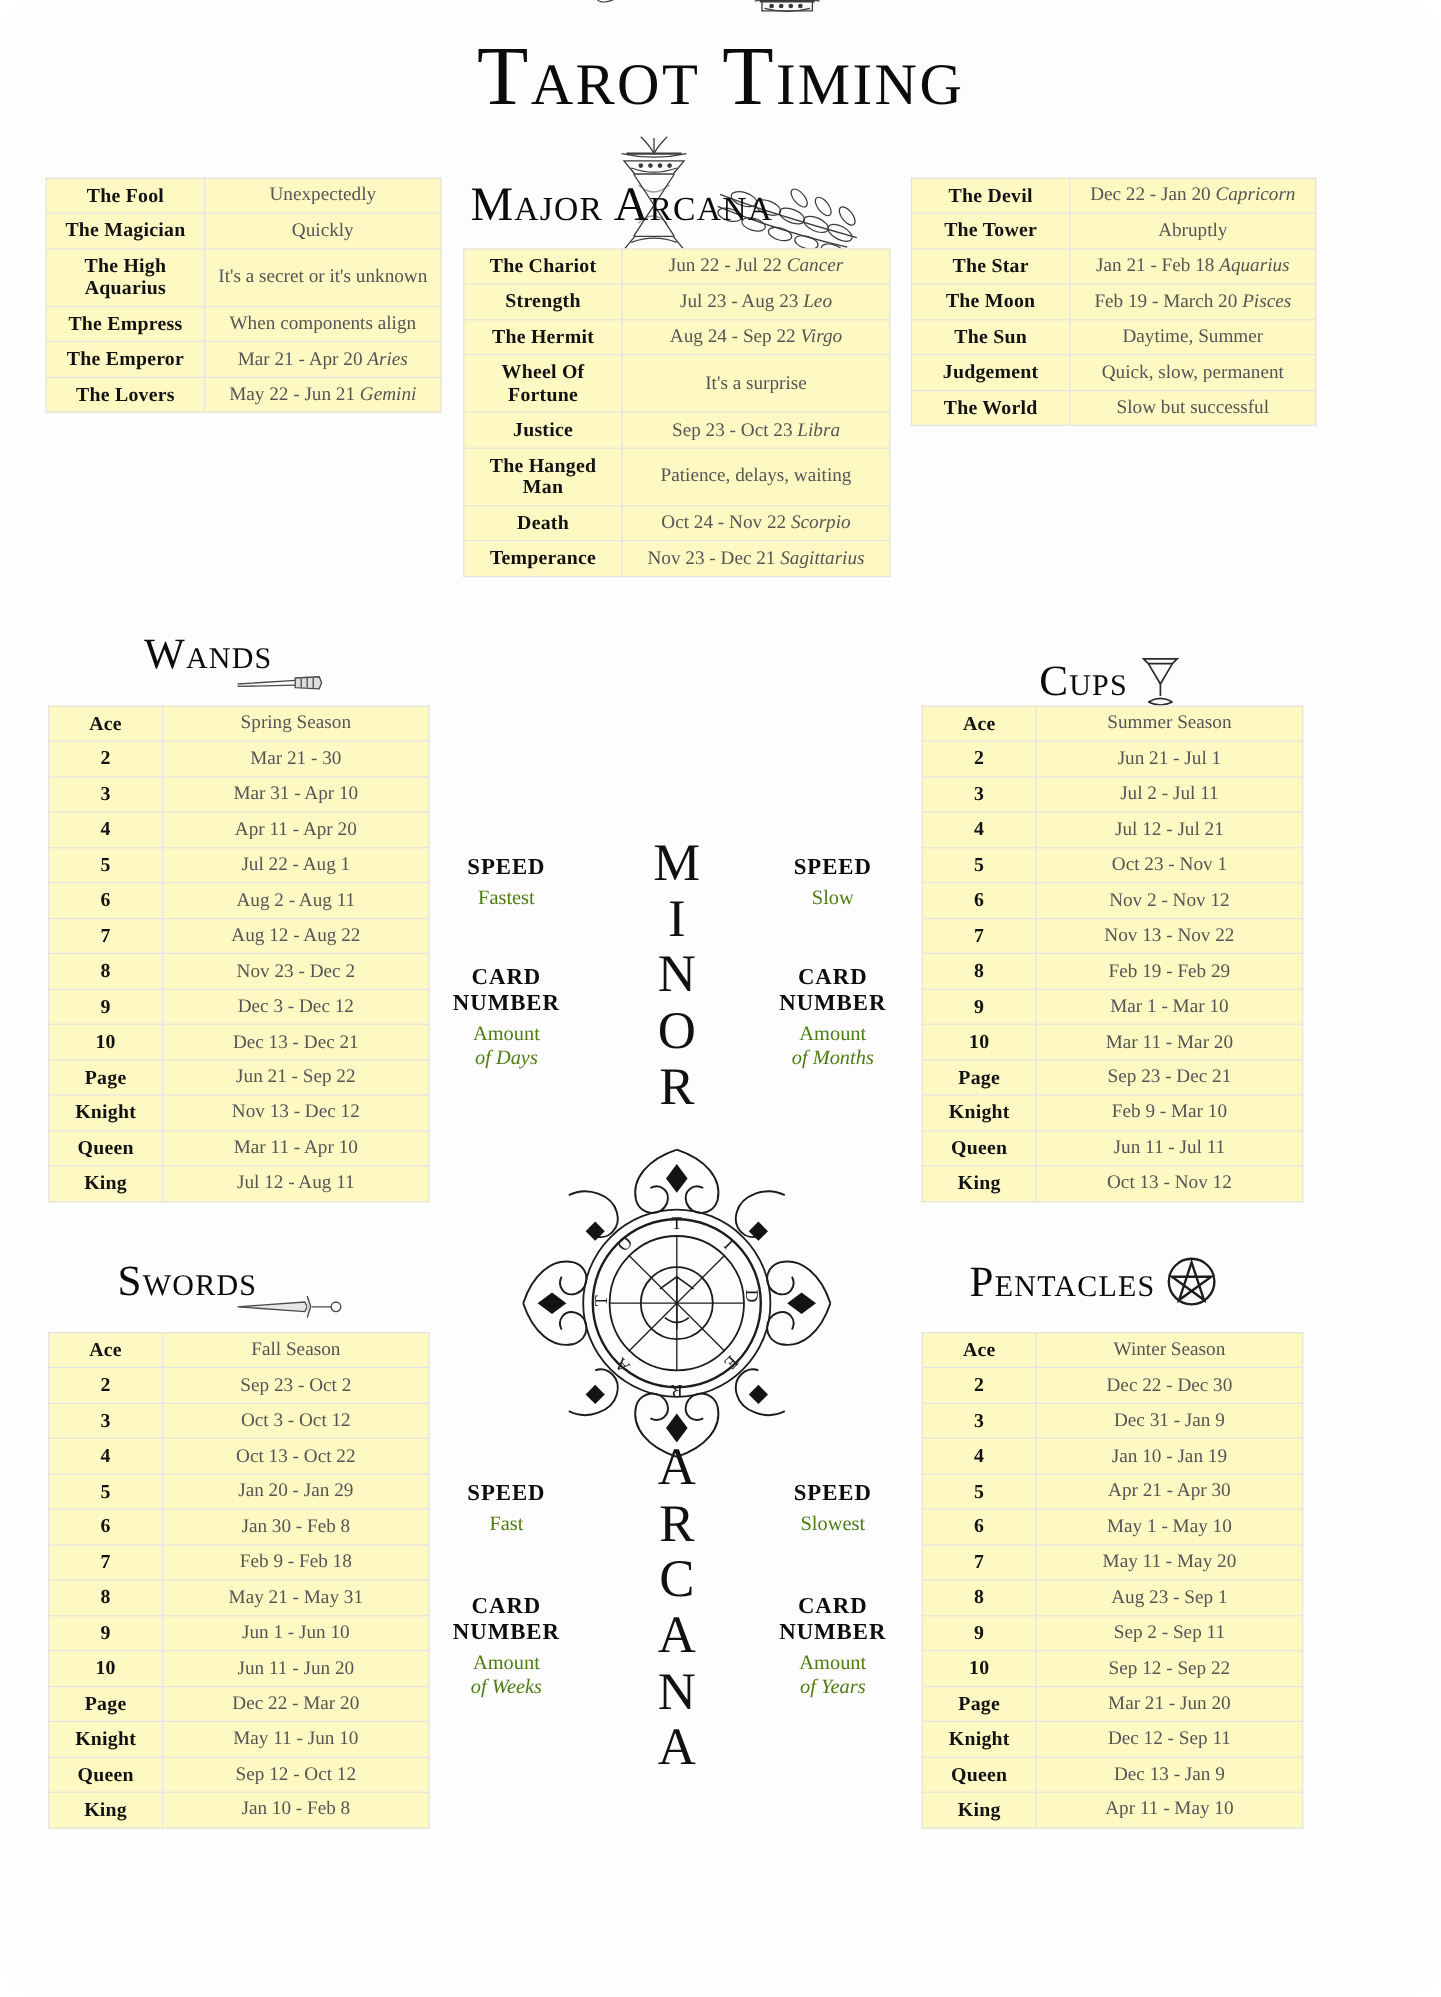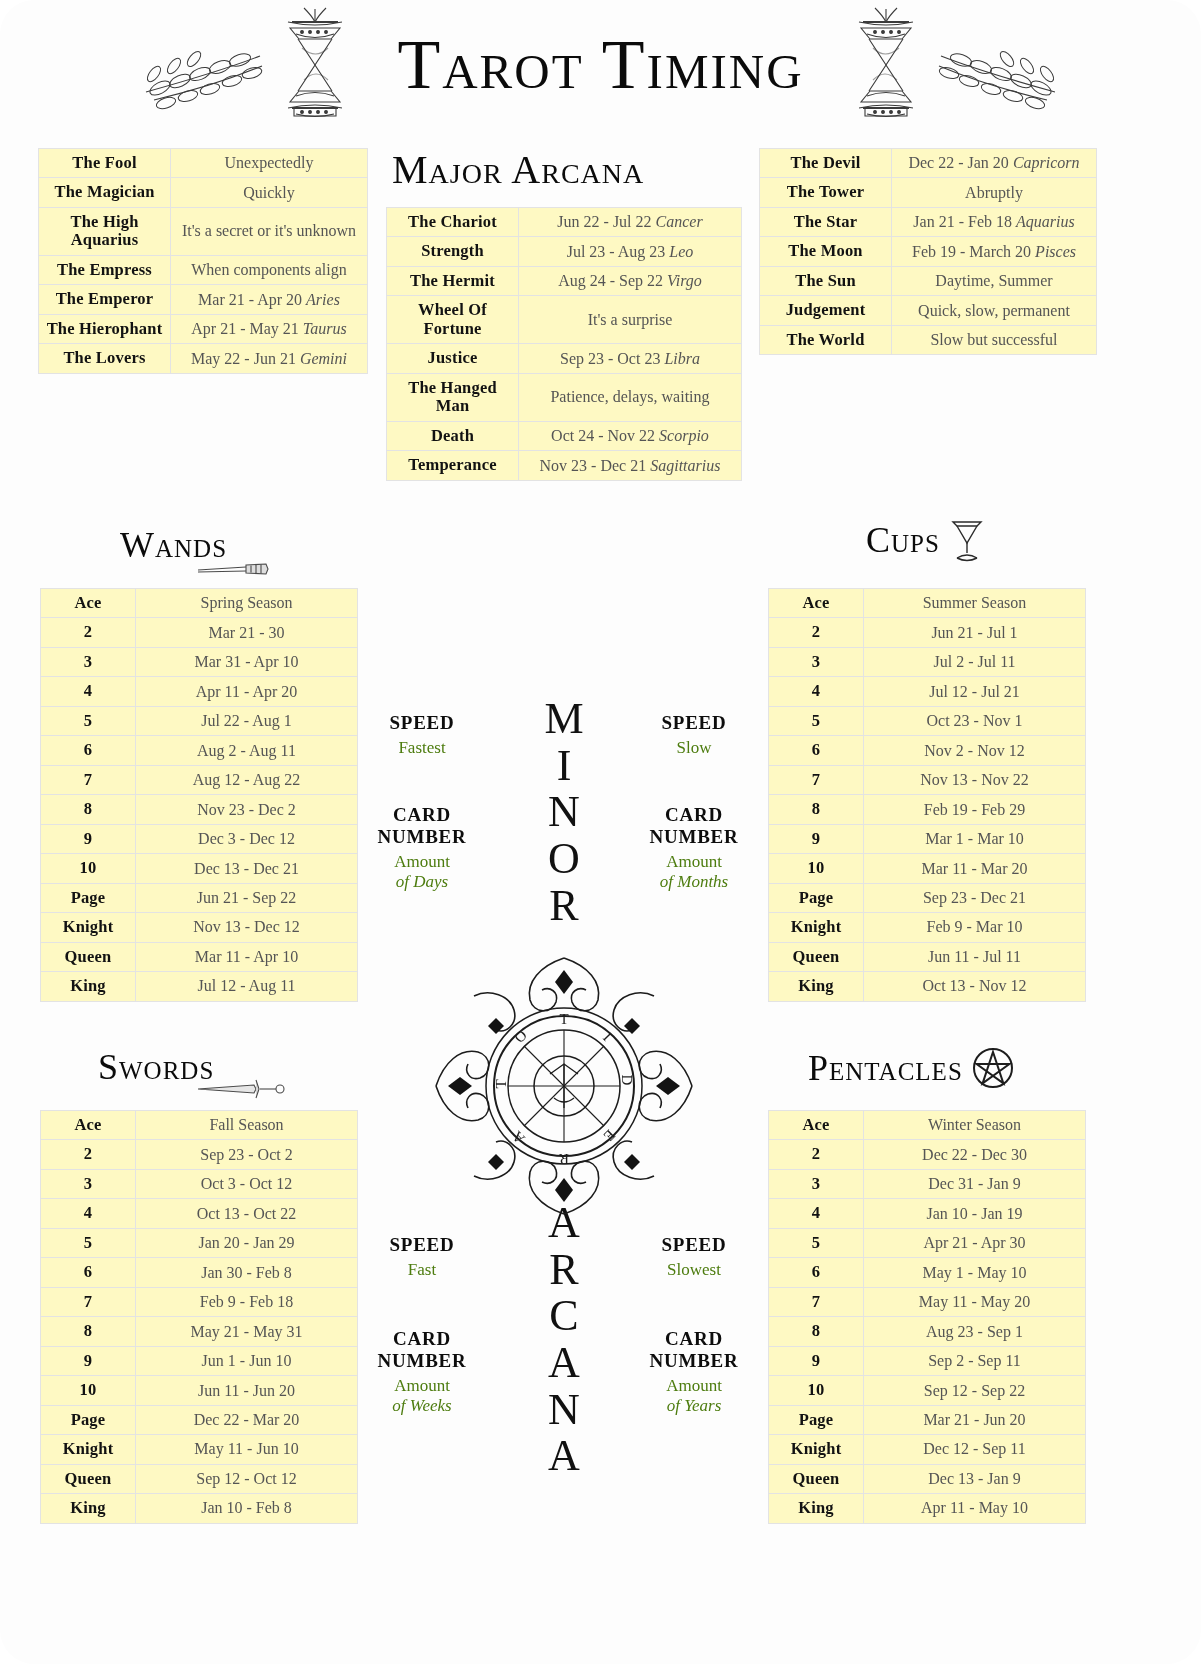--- a/index.html
+++ b/index.html
@@ -23,20 +23,21 @@
 
   
   .header {
     position: absolute;
     top: 0; left: 0; right: 0;
     height: 130px;
     display: flex;
     align-items: center;
     justify-content: center;
     gap: 10px;
+    flex-direction: column;
   }
   .title-text {
     font-family: "Liberation Serif", "DejaVu Serif", serif;
     font-size: 70px;
     letter-spacing: 2px;
     font-variant: small-caps;
     text-transform: capitalize;
     font-weight: 400;
     color: #0b0b0b;
     white-space: nowrap;
@@ -262,24 +263,20 @@
         </tr>
         <tr>
           <td class="k">The Empress</td>
           <td class="v">When components align</td>
         </tr>
         <tr>
           <td class="k">The Emperor</td>
           <td class="v">Mar 21 - Apr 20 <i>Aries</i></td>
         </tr>
         <tr>
-          <td class="k">The Hierophant</td>
-          <td class="v">Apr 21 - May 21 <i>Taurus</i></td>
-        </tr>
-        <tr>
           <td class="k">The Lovers</td>
           <td class="v">May 22 - Jun 21 <i>Gemini</i></td>
         </tr>
       </tbody>
     </table>
 
   <table class="tbl" id="tbl-major-center" style="left:386px; top:207px; width:356px;">
       <tbody>
         <tr>
           <td class="k">The Chariot</td>
@@ -416,21 +413,21 @@
           <td class="k">Queen</td>
           <td class="v">Mar 11 - Apr 10</td>
         </tr>
         <tr>
           <td class="k">King</td>
           <td class="v">Jul 12 - Aug 11</td>
         </tr>
       </tbody>
     </table>
 
-  <div class="sect-h" style="left:866px; top:517px;">
+  <div class="sect-h" style="left:866px; top:544px;">
     <span>Cups</span>
     <span class="glyph">
       <svg width="38" height="46" viewBox="0 0 38 46">
         <g fill="none" stroke="#2a2a2a" stroke-width="1.4">
           <path d="M5 5 H33 L29 9 H9 Z"></path>
           <path d="M9 9 L19 26 L29 9"></path>
           <path d="M19 26 V36"></path>
           <path d="M9 41 q10 -6 20 0"></path>
           <path d="M9 41 q10 5 20 0"></path>
         </g>

